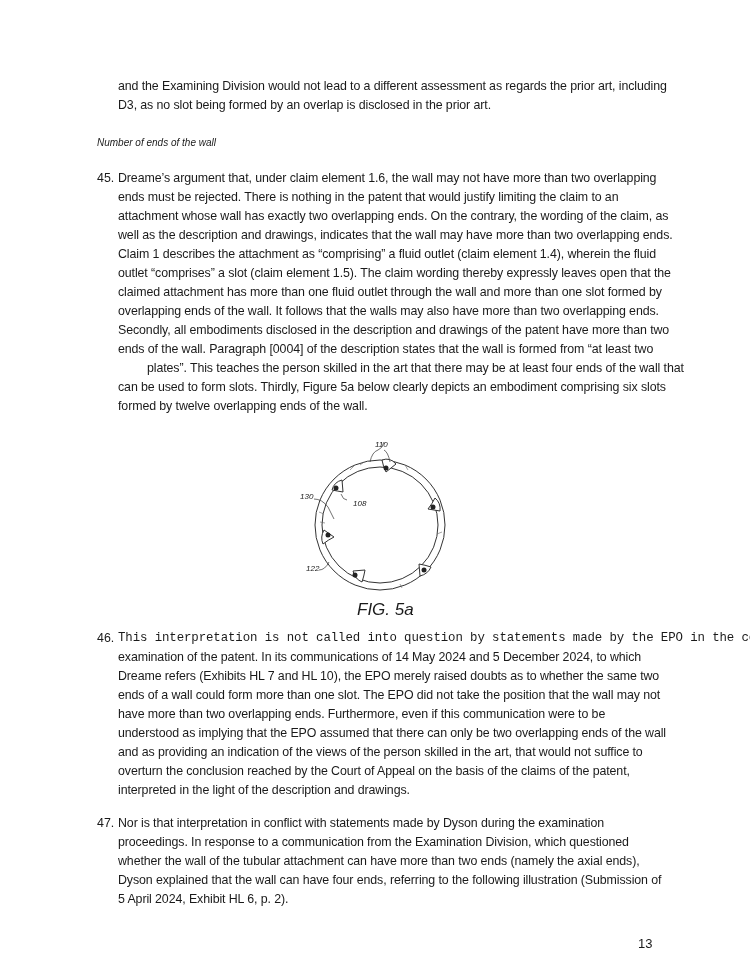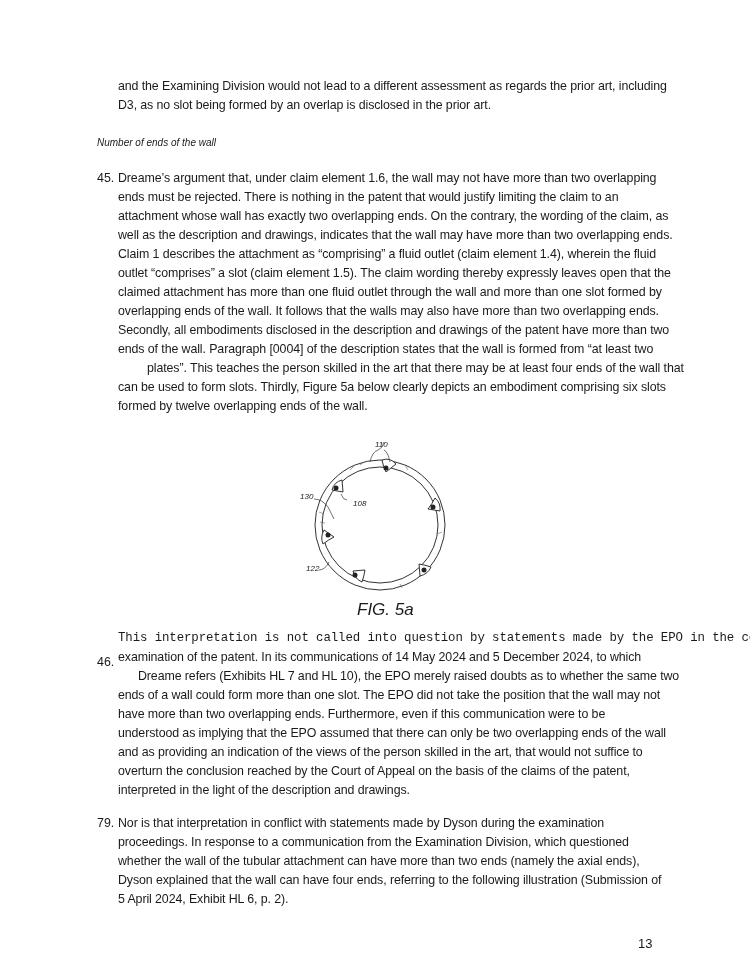--- a/index.html
+++ b/index.html
@@ -80,32 +80,32 @@
         <path d="M29 138 q6 0 10 -8"></path>
       </g>
     </svg>
     <div style="position:absolute; left:85px; top:8px; font-size:8px; font-style:italic;">110</div>
     <div style="position:absolute; left:10px; top:60px; font-size:8px; font-style:italic;">130</div>
     <div style="position:absolute; left:63px; top:67px; font-size:8px; font-style:italic;">108</div>
     <div style="position:absolute; left:16px; top:132px; font-size:8px; font-style:italic;">122</div>
   </div>
   <div class="fig-caption">FIG. 5a</div>
 
-  <div class="num" style="top:617px;margin-top:24px;">46.</div>
+  <div class="num" style="top:617px;">46.</div>
   <div class="line" style="left:118px; top:617px;font-family:Liberation Mono, monospace;">This interpretation is not called into question by statements made by the EPO in the context of the</div>
   <div class="line" style="left:118px; top:636px;">examination of the patent. In its communications of 14 May 2024 and 5 December 2024, to which</div>
-  <div class="line" style="left:118px; top:655px;margin-left:20px;">Dreame refers (Exhibits HL 7 and HL 10), the EPO merely raised doubts as to whether the same two</div>
+  <div class="line" style="left:118px; top:655px;">Dreame refers (Exhibits HL 7 and HL 10), the EPO merely raised doubts as to whether the same two</div>
   <div class="line" style="left:118px; top:693px;">have more than two overlapping ends. Furthermore, even if this communication were to be</div>
   <div class="line" style="left:118px; top:674px;">ends of a wall could form more than one slot. The EPO did not take the position that the wall may not</div>
   <div class="line" style="left:118px; top:712px;">understood as implying that the EPO assumed that there can only be two overlapping ends of the wall</div>
   <div class="line" style="left:118px; top:731px;">and as providing an indication of the views of the person skilled in the art, that would not suffice to</div>
   <div class="line" style="left:118px; top:750px;">overturn the conclusion reached by the Court of Appeal on the basis of the claims of the patent,</div>
   <div class="line" style="left:118px; top:769px;">interpreted in the light of the description and drawings.</div>
 
-  <div class="num" style="top:802px;">79.</div>
+  <div class="num" style="top:802px;">47.</div>
   <div class="line" style="left:118px; top:802px;">Nor is that interpretation in conflict with statements made by Dyson during the examination</div>
   <div class="line" style="left:118px; top:821px;">proceedings. In response to a communication from the Examination Division, which questioned</div>
   <div class="line" style="left:118px; top:859px;">Dyson explained that the wall can have four ends, referring to the following illustration (Submission of</div>
   <div class="line" style="left:118px; top:840px;">whether the wall of the tubular attachment can have more than two ends (namely the axial ends),</div>
   <div class="line" style="left:118px; top:878px;">5 April 2024, Exhibit HL 6, p. 2).</div>
 
   <div class="page-num">13</div>
 </div>
 
 </body></html>

